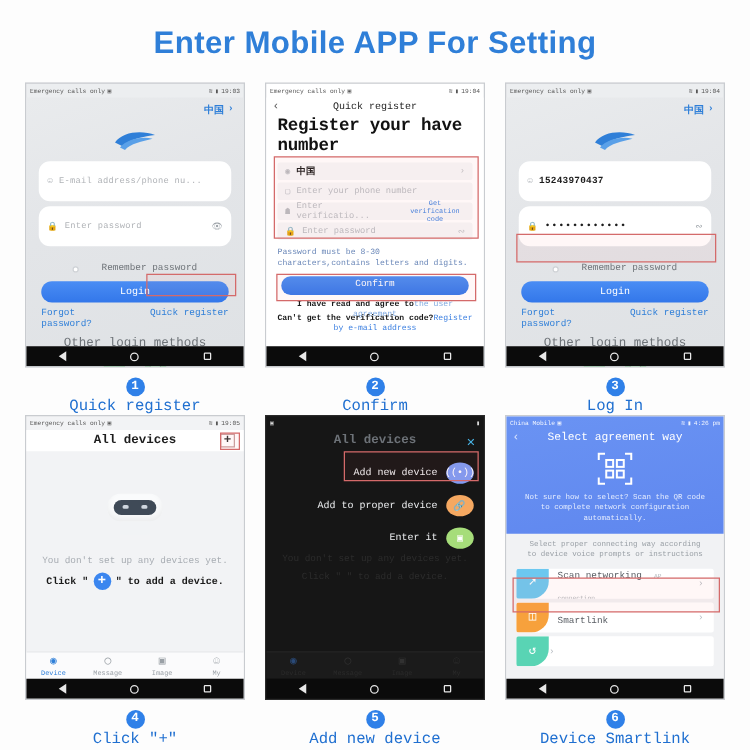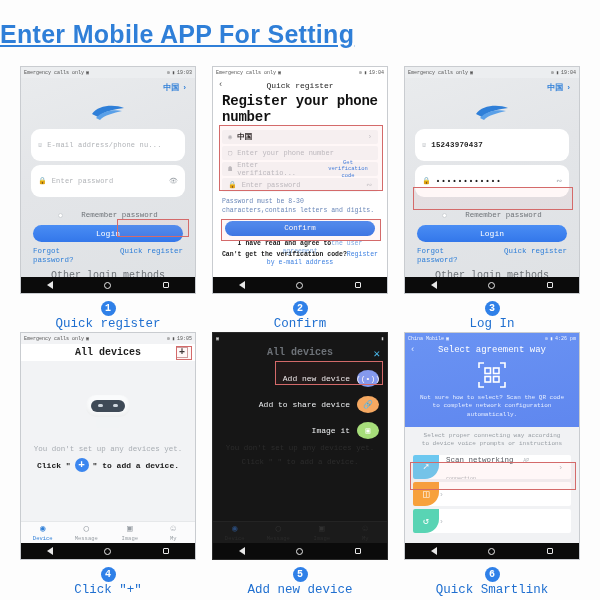--- a/index.html
+++ b/index.html
@@ -20,25 +20,25 @@
     width: 600px; height: 300px;
     font-size: 150px; font-weight: bold;
     color: rgba(230,232,235,0.55);
     letter-spacing: 8px;
     display: flex; align-items: center; justify-content: center;
     font-style: italic;
     pointer-events: none;
   }
   .page-title {
     position: absolute; left: 0; top: 20px; width: 600px;
+    text-align: center;
     font-size: 25px;
     color: #2f7fd8;
     font-weight: bold;
     letter-spacing: .3px;
-    text-decoration: underline;
   }
   .grid {
     position: absolute; left: 0; top: 62px;
     width: 600px; height: 538px;
   }
   .cell { position: absolute; font-family: Liberation Mono, monospace; }
   .phone {
     position: relative;
     width: 176px; height: 228px;
     background: #eceef0;
@@ -380,21 +380,21 @@
               <span>▮</span>
               <span>19:04</span>
             </span>
         </div>
         <div class="reg-body">
           <div class="appbar">
             <span class="bk">‹</span>
             <span class="tt">Quick register</span>
             <span class="bk"></span>
           </div>
-          <div class="reg-h1">Register your phone number</div>
+          <div class="reg-h1">Register your have number</div>
 
           <div class="rfield">
             <span class="ic">◉</span>
             <span class="ph cn">中国</span>
             <span class="ch">›</span>
           </div>
           <div class="rfield">
             <span class="ic">▢</span>
             <span class="ph">Enter your phone number</span>
           </div>
@@ -573,25 +573,25 @@
           <div class="dk-bar">
             <span>All devices</span>
             <span class="dk-close">✕</span>
           </div>
 
           <div class="dk-row">
             <span class="dk-lb">Add new device</span>
             <span class="dk-ic" style="background:#7f9cf5;">((•))</span>
           </div>
           <div class="dk-row">
-            <span class="dk-lb">Add to share device</span>
+            <span class="dk-lb">Add to proper device</span>
             <span class="dk-ic" style="background:#f5a861;">🔗</span>
           </div>
           <div class="dk-row">
-            <span class="dk-lb">Image it</span>
+            <span class="dk-lb">Enter it</span>
             <span class="dk-ic" style="background:#a6dd7a;">▣</span>
           </div>
 
           <div class="dk-ghost" style="top:100px;">You don't set up any devices yet.</div>
           <div class="dk-ghost" style="top:114px;">Click "      " to add a device.</div>
 
           <div class="bottom-nav" style="background:#1b1b1b;border-top:1px solid #242424;">
             <div class="bn-item">
                 <div class="bn-ic" style="color:#2a4a78;">◉</div>
                 <div class="bn-lb" style="color:#2b2b2b;">Device</div>
@@ -665,35 +665,38 @@
             <span class="cw-badge" style="background:#6cc8f0;">➚</span>
             <span class="cw-txt">
               <span class="cw-t1">Scan networking</span>
               <span class="cw-t2">AP connection</span>
             </span>
             <span class="cw-ch">›</span>
           </div>
 
           <div class="cw-item">
             <span class="cw-badge" style="background:#f7a13c;">◫</span>
+            <span class="cw-txt">
+              <span class="cw-t1">Smartlink</span>
+            </span>
             <span class="cw-ch">›</span>
           </div>
 
           <div class="cw-item">
             <span class="cw-badge" style="background:#59d4b4;">↺</span>
             <span class="cw-ch">›</span>
           </div>
         </div>
         <div class="hlbox" style="left:5px; top:129px; width:166px; height:28px;"></div>
         <div class="navbar">
           <span class="tri"></span>
           <span class="circ"></span>
           <span class="sq"></span>
         </div>
       </div>
       <div class="caption-wrap" style="top:232px;">
         <span class="step-num">6</span>
-        <span class="caption-txt">Quick Smartlink</span>
+        <span class="caption-txt">Device Smartlink</span>
       </div>
     </div>
 
   </div>
 </div>
 
 </body></html>

